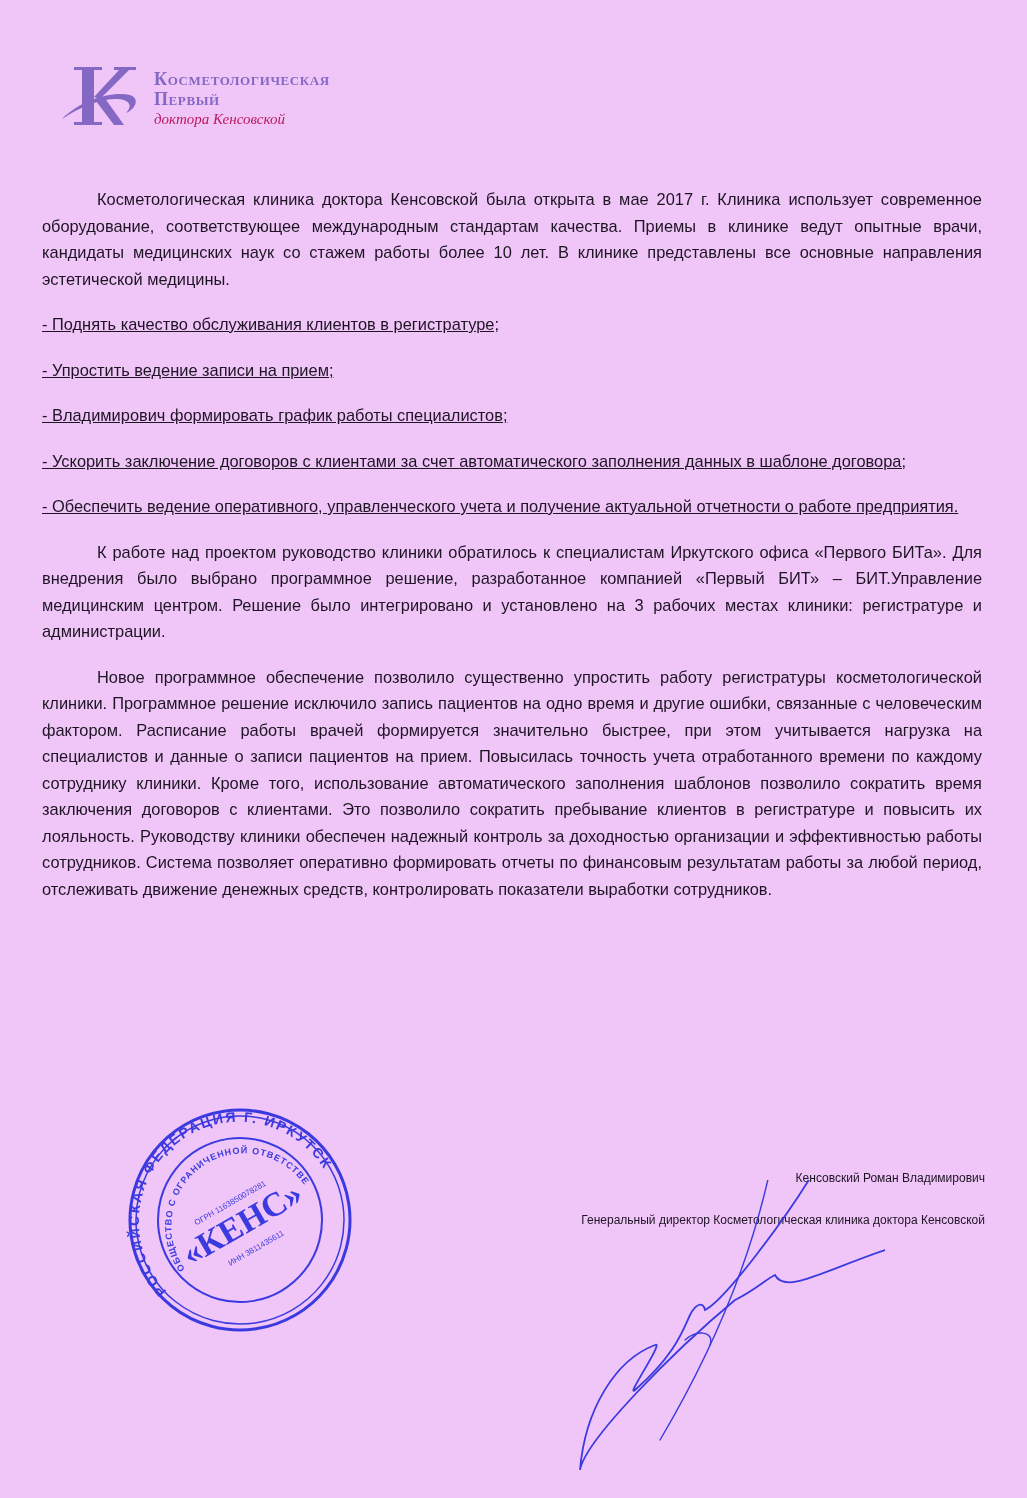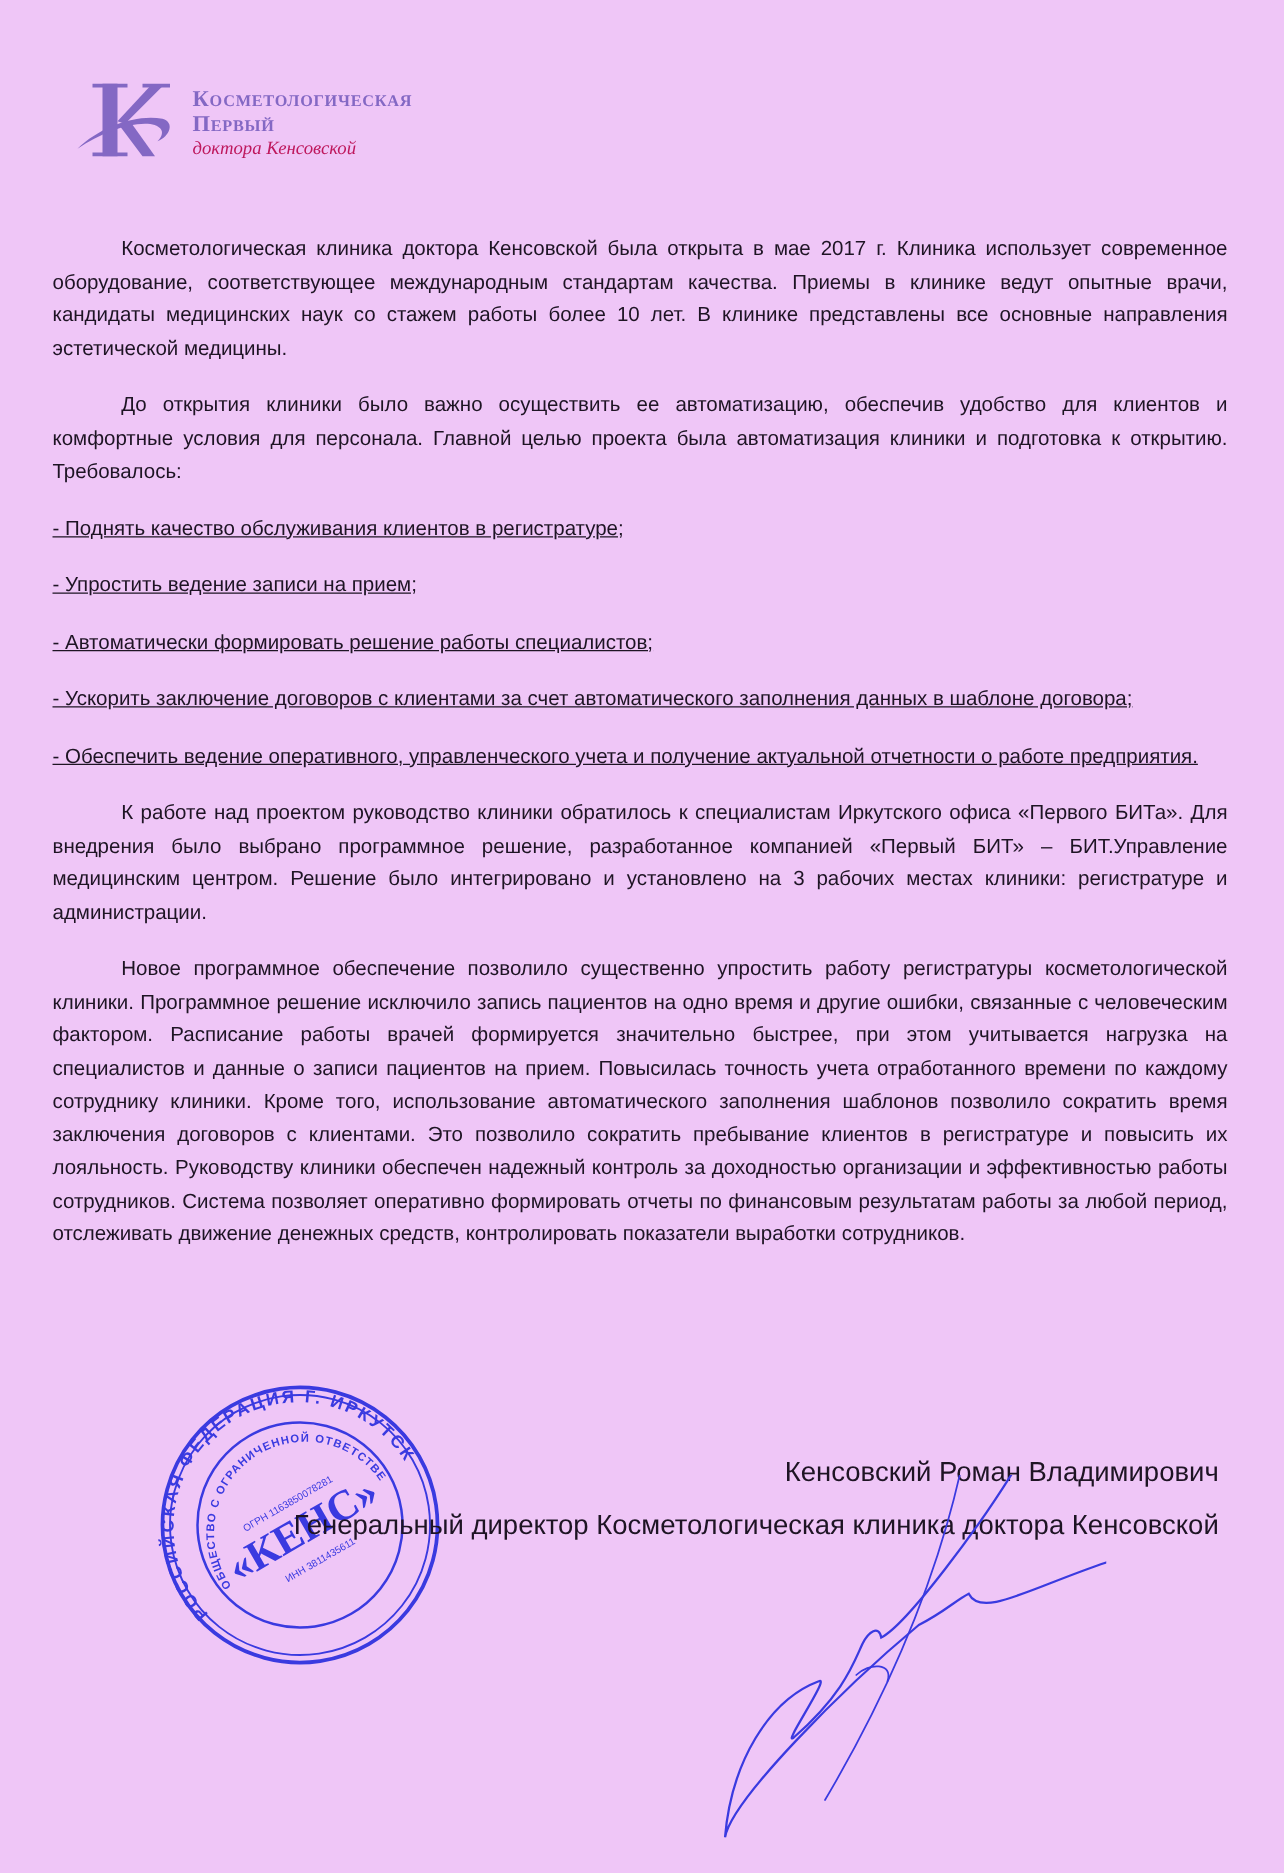--- a/index.html
+++ b/index.html
@@ -24,21 +24,21 @@
     font-family: "Liberation Serif", "DejaVu Serif", serif;
     color: #be185d; font-size: 15px; font-style: italic; line-height: 20px;
   }
   .content {
     position: absolute; left: 42px; top: 186px; width: 944px;
     font-size: 16.4px; line-height: 26.5px;
   }
   .para { text-align: justify; margin: 0 4px 19px 0; text-indent: 55px; }
   .item { text-align: justify; margin: 0 0 19px 0; text-decoration: underline; }
   .stamp { position: absolute; left: 113px; top: 1105px; width: 255px; height: 230px; }
-  .signer { position: absolute; right: 52px; top: 1165px; text-align: right; font-size: 22px; line-height: 26px; }
+  .signer { position: absolute; right: 42px; top: 1165px; text-align: right; font-size: 12px; line-height: 26px; }
   .signer-name { margin-bottom: 16px; }
   .signature { position: absolute; left: 565px; top: 1180px; width: 320px; height: 290px; }
 </style>
 </head>
 <body>
 
 <div class="logo">
   <svg class="logo-k" viewBox="0 0 80 72">
     <path d="M22 6 L34 6 L34 64 L22 64 Z" fill="#8468c4"></path>
     <path d="M14 6 L42 6 L42 9 L14 9 Z" fill="#8468c4"></path>
@@ -50,24 +50,23 @@
   </svg>
   <div class="logo-text">
     <div class="logo-line1">Косметологическая</div>
     <div class="logo-line2">Первый</div>
     <div class="logo-line3">доктора Кенсовской</div>
   </div>
 </div>
 
 <div class="content">
   <p class="para">Косметологическая клиника доктора Кенсовской была открыта в мае 2017 г.  Клиника использует современное оборудование, соответствующее международным стандартам качества. Приемы в клинике ведут опытные врачи, кандидаты медицинских наук со стажем работы более 10 лет. В клинике представлены все основные направления эстетической медицины.</p>
-  <p class="para">До открытия клиники было важно осуществить ее автоматизацию, обеспечив удобство для клиентов и комфортные условия для персонала.  Главной целью проекта была автоматизация клиники и подготовка к открытию. Требовалось:</p>
   <p class="item">- Поднять качество обслуживания клиентов в регистратуре;</p>
   <p class="item">- Упростить ведение записи на прием;</p>
-  <p class="item">- Автоматически формировать решение работы специалистов;</p>
+  <p class="item">- Владимирович формировать график работы специалистов;</p>
   <p class="item">- Ускорить заключение договоров с клиентами за счет автоматического заполнения данных в шаблоне договора;</p>
   <p class="item">- Обеспечить ведение оперативного, управленческого учета и получение актуальной отчетности о работе предприятия.</p>
   <p class="para">К работе над проектом руководство клиники обратилось к специалистам Иркутского офиса «Первого БИТа». Для внедрения было выбрано программное решение, разработанное компанией «Первый БИТ» – БИТ.Управление медицинским центром. Решение было интегрировано и установлено на 3 рабочих местах клиники: регистратуре и администрации.</p>
   <p class="para">Новое программное обеспечение позволило существенно упростить работу регистратуры косметологической клиники. Программное решение исключило запись пациентов на одно время и другие ошибки, связанные с человеческим фактором. Расписание работы врачей формируется значительно быстрее, при этом учитывается нагрузка на специалистов и данные о записи пациентов на прием. Повысилась точность учета отработанного времени по каждому сотруднику клиники. Кроме того, использование автоматического заполнения шаблонов позволило сократить время заключения договоров с клиентами. Это позволило сократить пребывание клиентов в регистратуре и повысить их лояльность. Руководству клиники обеспечен надежный контроль за доходностью организации и эффективностью работы сотрудников. Система позволяет оперативно формировать отчеты по финансовым результатам работы за любой период, отслеживать движение денежных средств, контролировать показатели выработки сотрудников.</p>
 </div>
 
 <svg class="stamp" viewBox="0 0 255 230">
   <defs>
     <path id="outerArc" d="M 28 140 A 100 100 0 1 1 225 120"></path>
     <path id="innerArc" d="M 55 130 A 72 72 0 1 1 200 115"></path>

